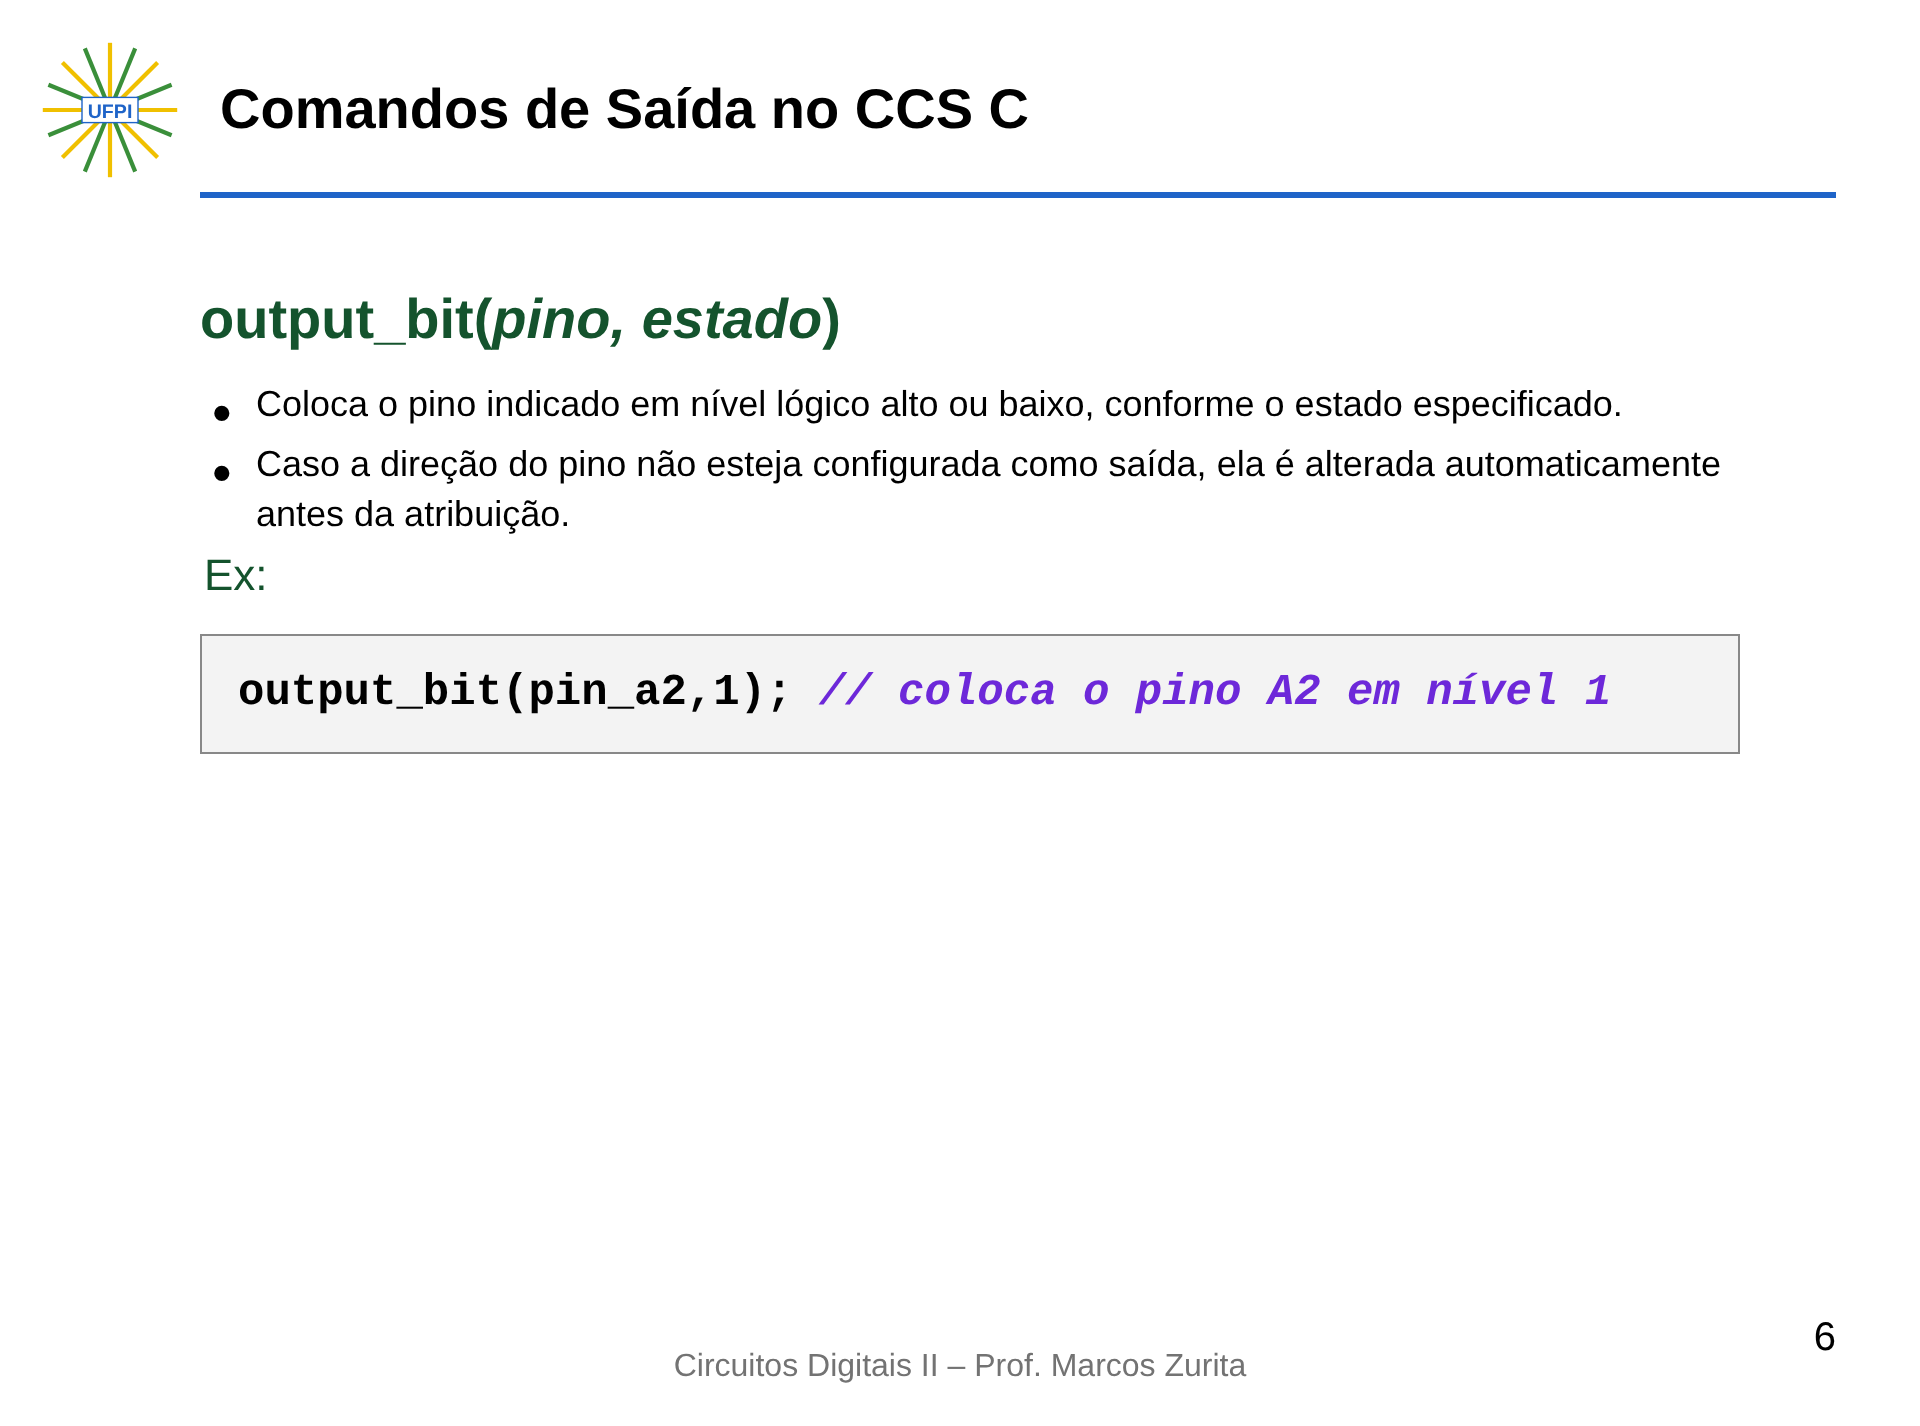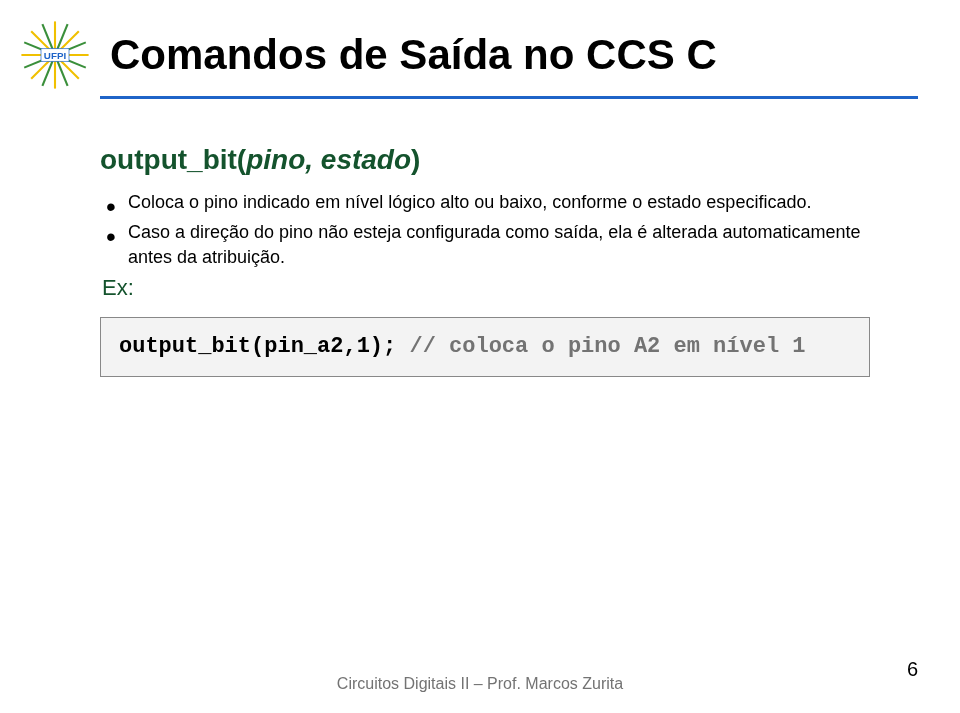--- a/index.html
+++ b/index.html
@@ -23,21 +23,21 @@
     .logo {
       width: 70px;
       height: 70px;
       margin-right: 10px;
       flex-shrink: 0;
     }
     .title-wrap {
       flex: 1;
     }
     .title {
-      font-size: 42px;
+      font-size: 28px;
       font-weight: bold;
       color: #000;
       margin-left: 10px;
     }
     .underline {
       height: 3px;
       background: #1f64c8;
       width: 100%;
       margin-top: 6px;
     }
@@ -87,21 +87,22 @@
       border: 1px solid #888;
       background: #f3f3f3;
       padding: 14px 18px;
       font-family: "Courier New", monospace;
       font-size: 22px;
       line-height: 1.35;
       font-weight: bold;
       color: #000;
     }
     .code-comment {
-      color: #737373;
+      color: #6d28d9;
+      font-style: italic;
     }
     .footer {
       position: absolute;
       bottom: 20px;
       left: 0;
       width: 100%;
       text-align: center;
       font-size: 16px;
       color: #737373;
     }

